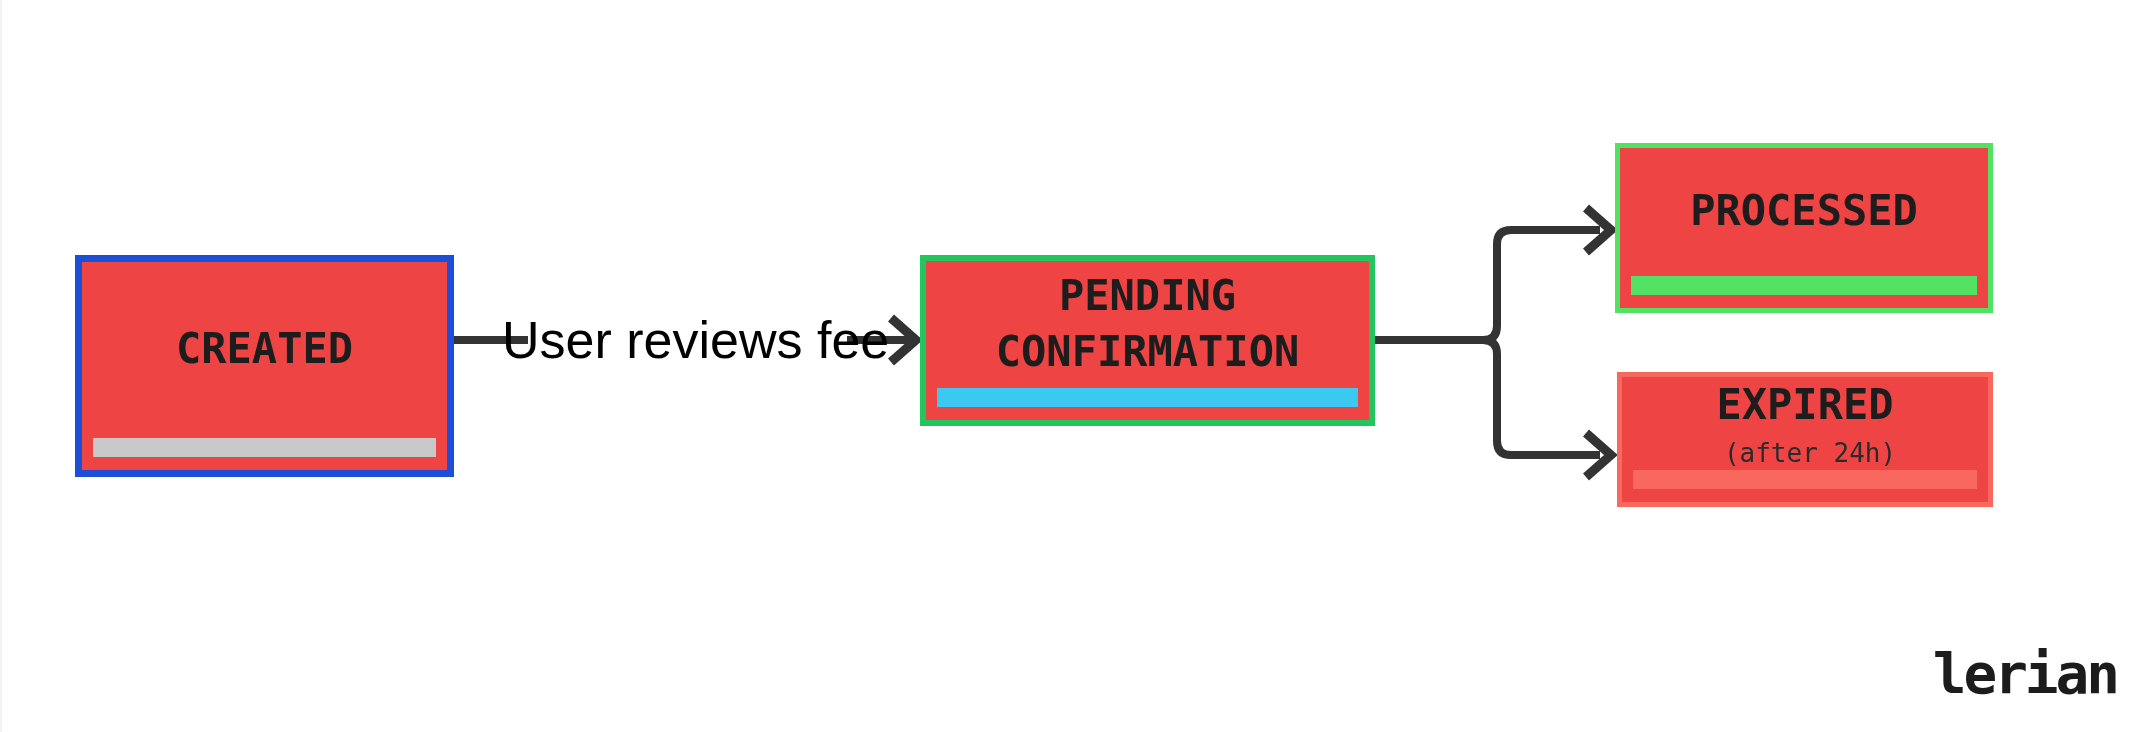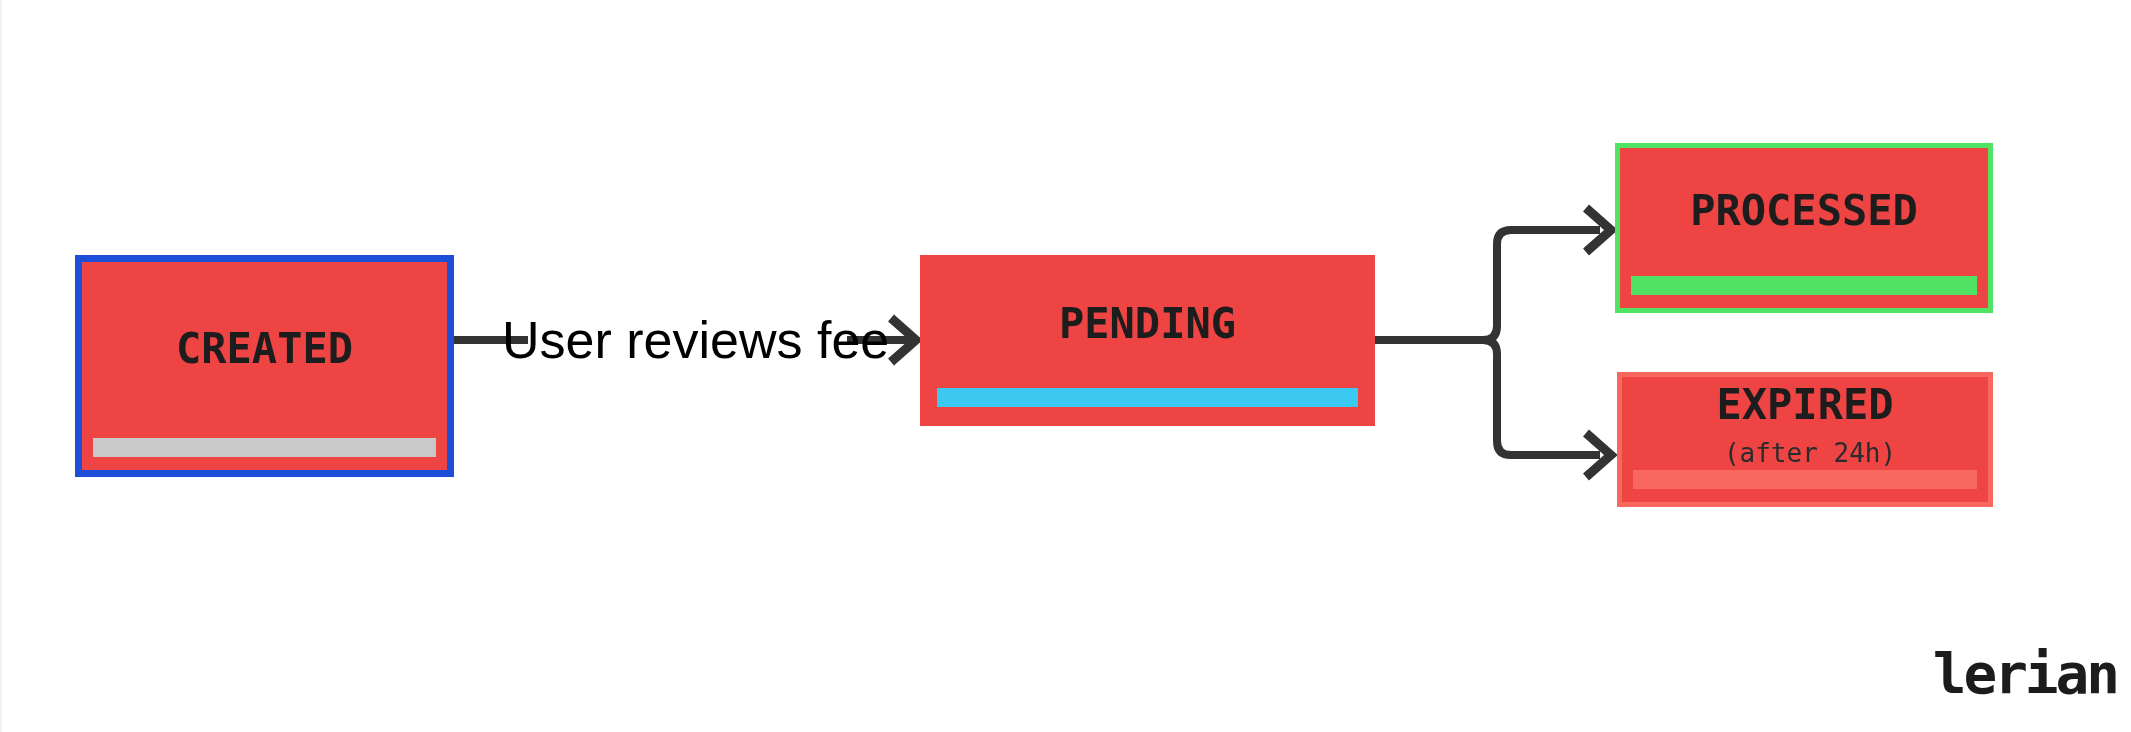--- a/index.html
+++ b/index.html
@@ -27,21 +27,21 @@
     position: absolute;
     background: #ef4444;
     box-sizing: border-box;
   }
   .node-created {
     left: 73px; top: 255px; width: 379px; height: 222px;
     border: 7px solid #1d4ed8;
   }
   .node-pending {
     left: 918px; top: 255px; width: 455px; height: 171px;
-    border: 6px solid #ef4444;
+    border: 6px solid #22c55e;
   }
   .node-processed {
     left: 1613px; top: 143px; width: 378px; height: 170px;
     border: 5px solid #52e263;
   }
   .node-expired {
     left: 1615px; top: 372px; width: 376px; height: 135px;
     border: 5px solid #f8685e;
   }
   .node-label {
@@ -132,20 +132,21 @@
   <div class="node node-created">
     <div class="node-label">CREATED</div>
     <div class="status-bar bar-gray"></div>
   </div>
 
   <div class="edge-label">User reviews fee</div>
 
   <div class="node node-pending">
     <div class="node-label">
       <span>PENDING</span>
+      <span>CONFIRMATION</span>
     </div>
     <div class="status-bar bar-cyan"></div>
   </div>
 
   <div class="node node-processed">
     <div class="node-label">PROCESSED</div>
     <div class="status-bar bar-green"></div>
   </div>
 
   <div class="node node-expired">

